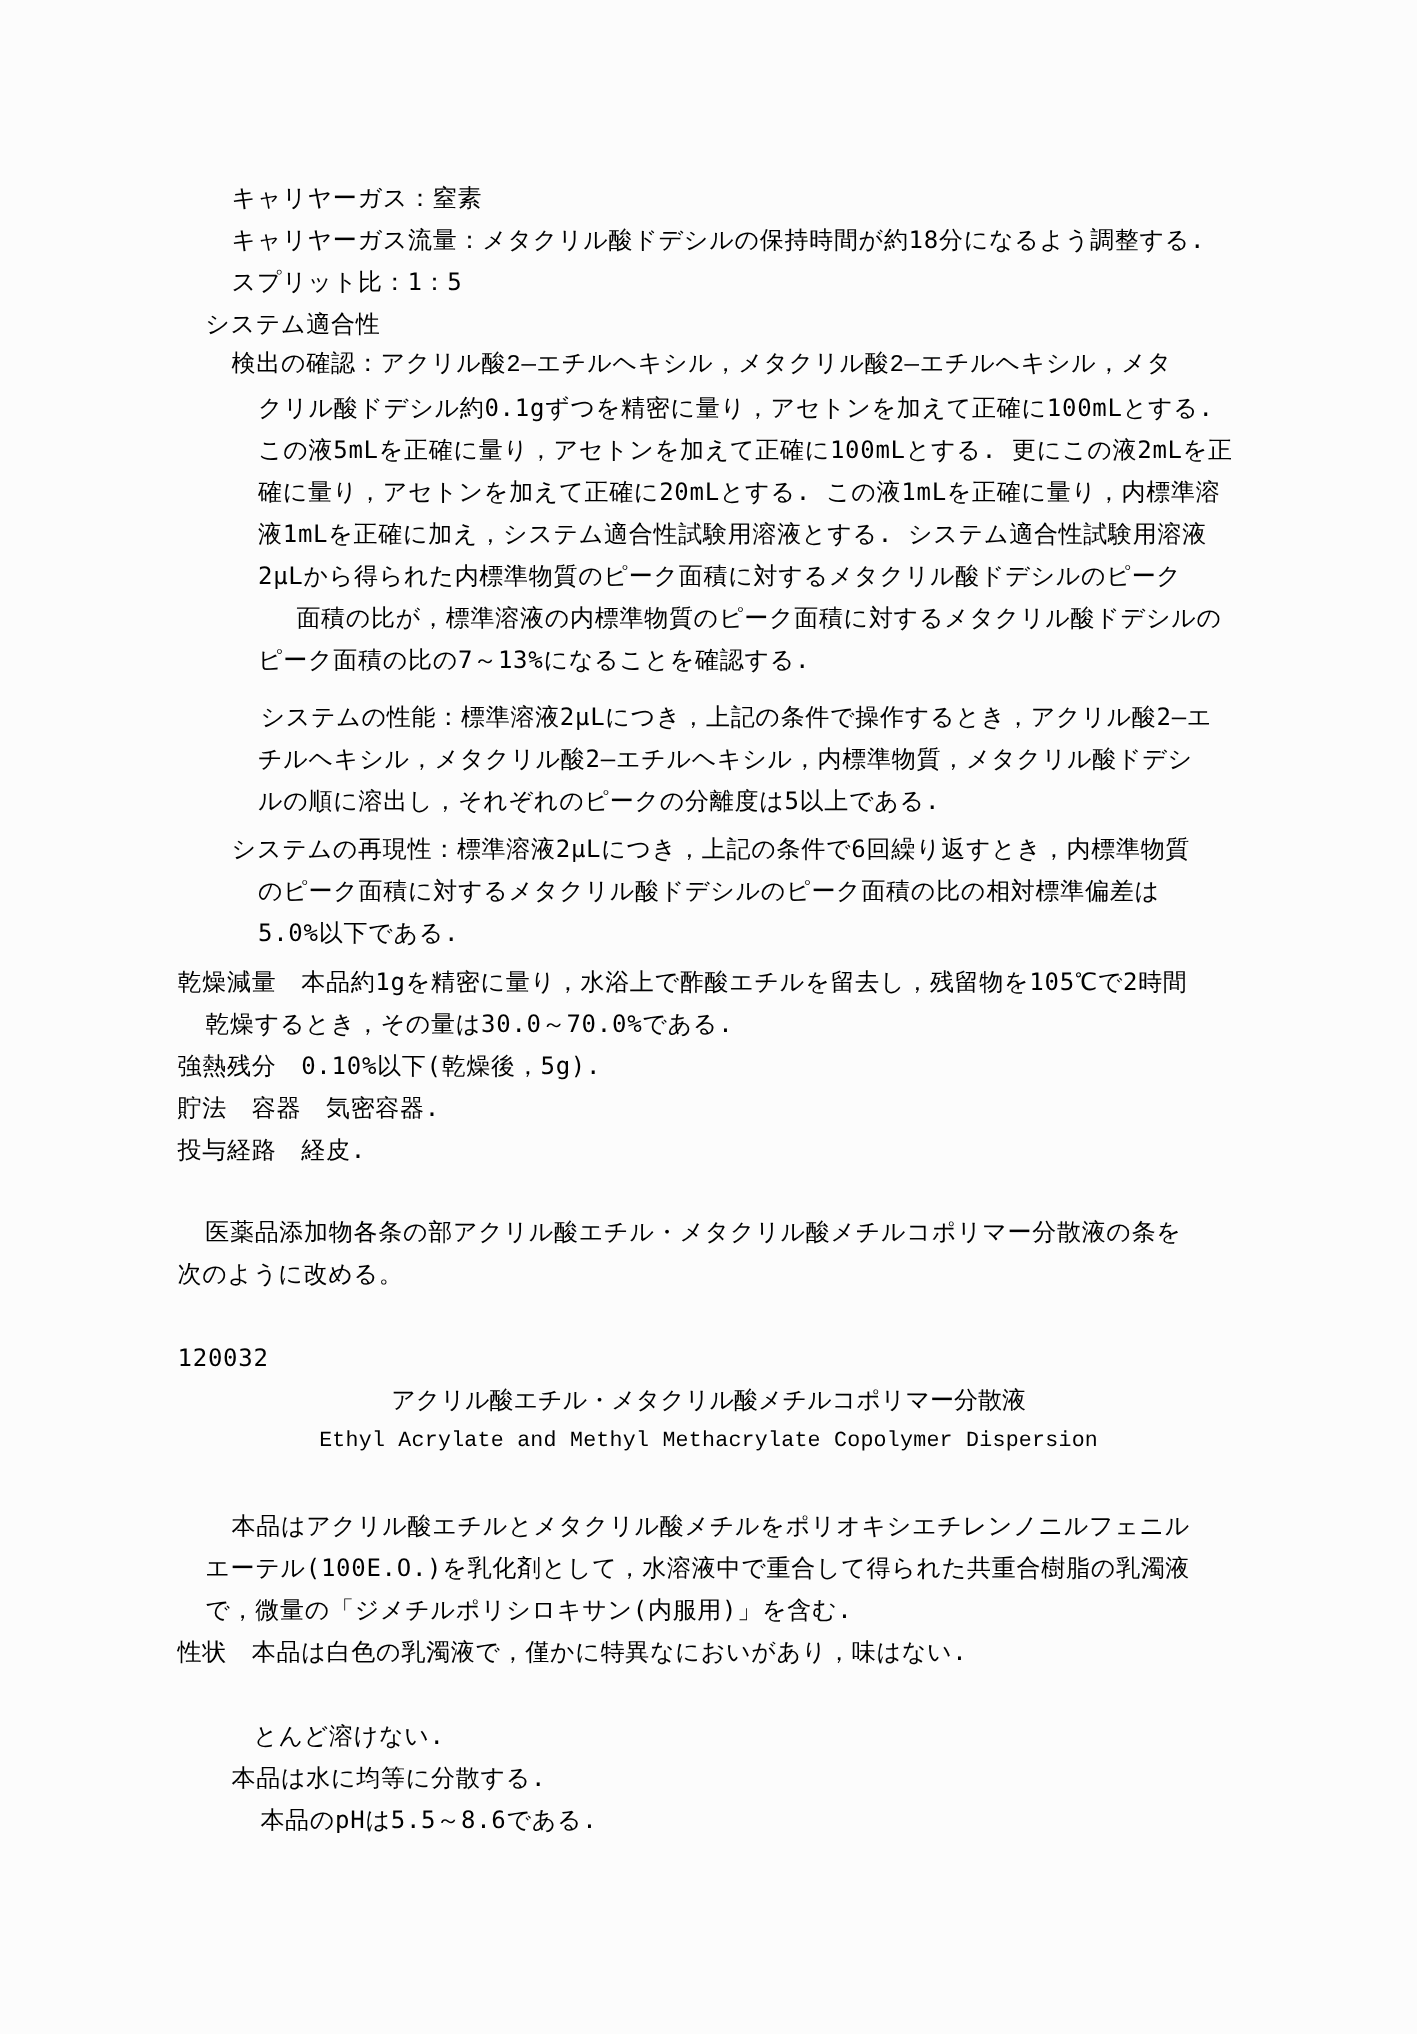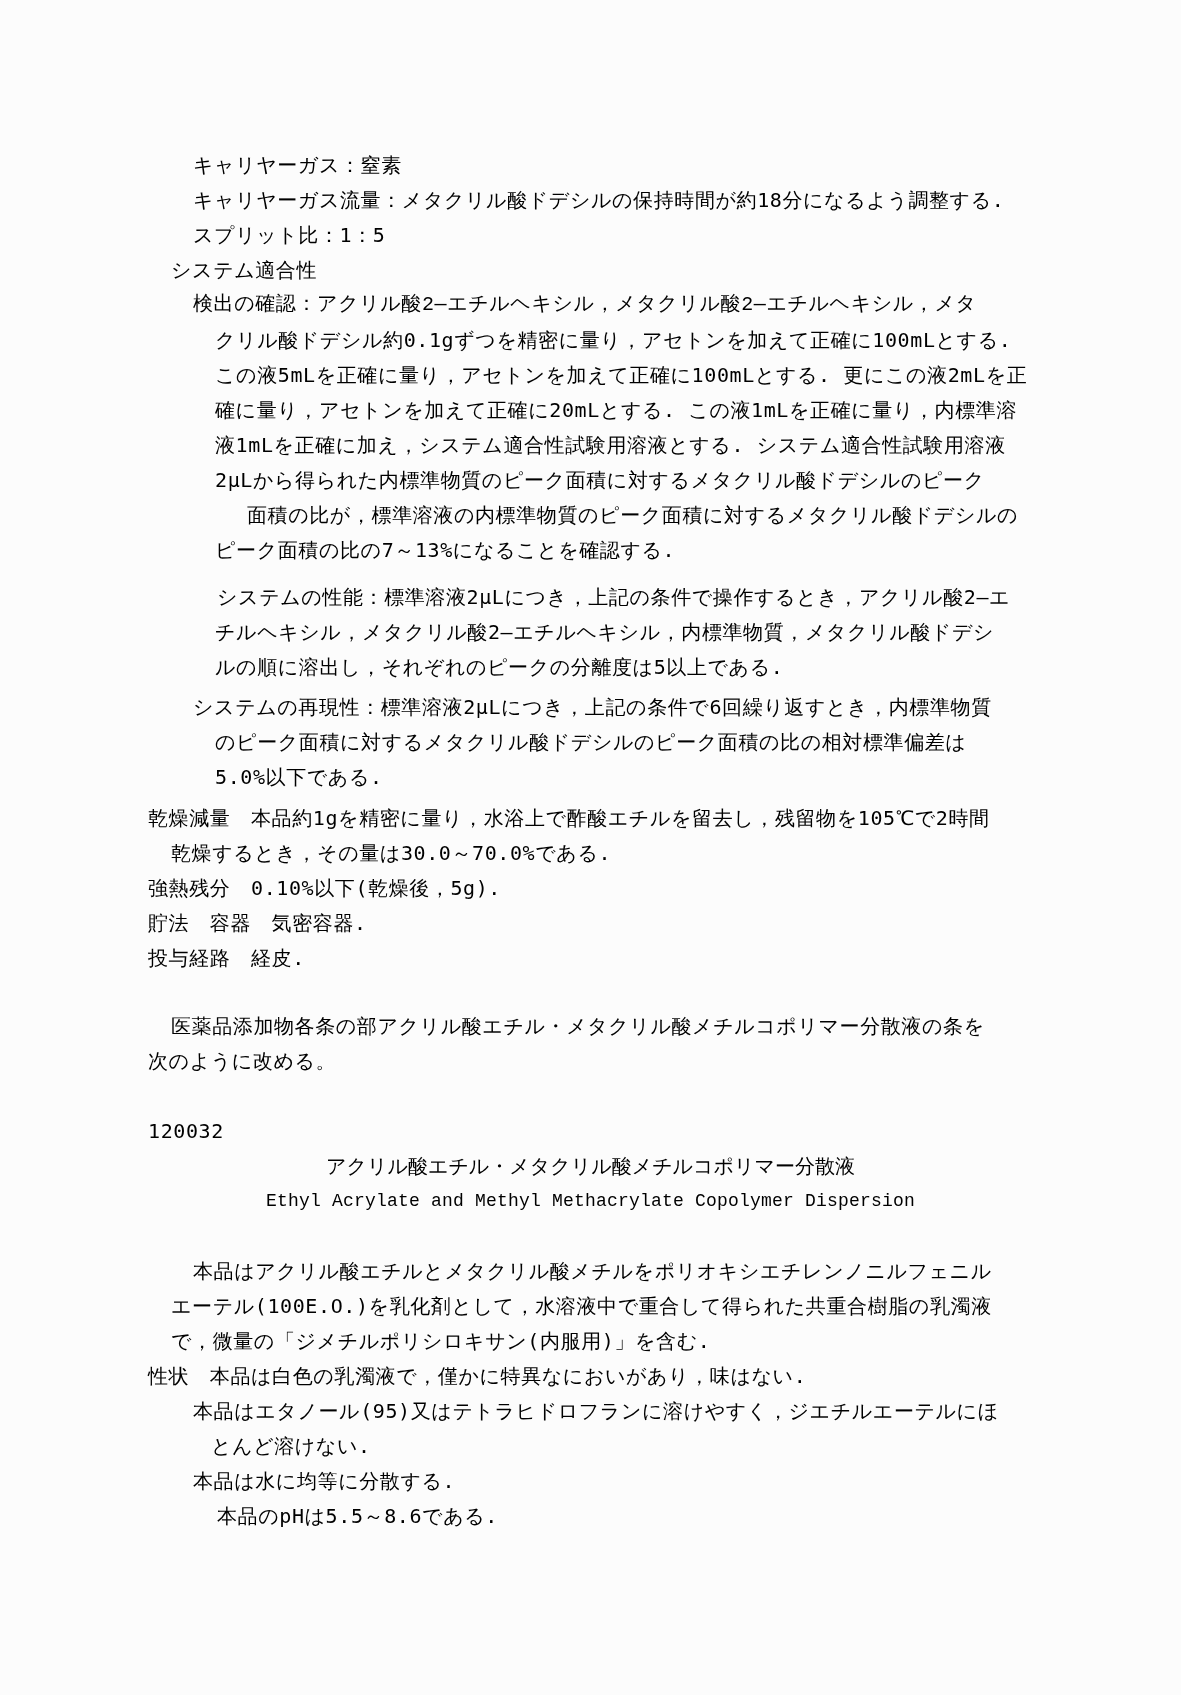--- a/index.html
+++ b/index.html
@@ -69,18 +69,17 @@
 
   <div class="line" style="left:148px; top:1118px;">120032</div>
   <div class="title-jp" style="top:1153px;">アクリル酸エチル・メタクリル酸メチルコポリマー分散液</div>
   <div class="title-en" style="top:1188px;">Ethyl Acrylate and Methyl Methacrylate Copolymer Dispersion</div>
 
   <div class="line" style="left:193px; top:1258px;">本品はアクリル酸エチルとメタクリル酸メチルをポリオキシエチレンノニルフェニル</div>
   <div class="line" style="left:171px; top:1293px;">エーテル(100E.O.)を乳化剤として，水溶液中で重合して得られた共重合樹脂の乳濁液</div>
   <div class="line" style="left:171px; top:1328px;">で，微量の「ジメチルポリシロキサン(内服用)」を含む.</div>
 
   <div class="line" style="left:148px; top:1363px;">性状　本品は白色の乳濁液で，僅かに特異なにおいがあり，味はない.</div>
-  <div class="line" style="left:193px; top:1398px;">本品はエタノール(95)又はテトラヒドロフランに溶けやすく，ジエチルエーテルにほ</div>
   <div class="line" style="left:171px; top:1433px;margin-left:40px;">とんど溶けない.</div>
   <div class="line" style="left:193px; top:1468px;">本品は水に均等に分散する.</div>
   <div class="line" style="left:193px; top:1503px;margin-left:24px;">本品のpHは5.5～8.6である.</div>
 
 </div>
 
 </body></html>

